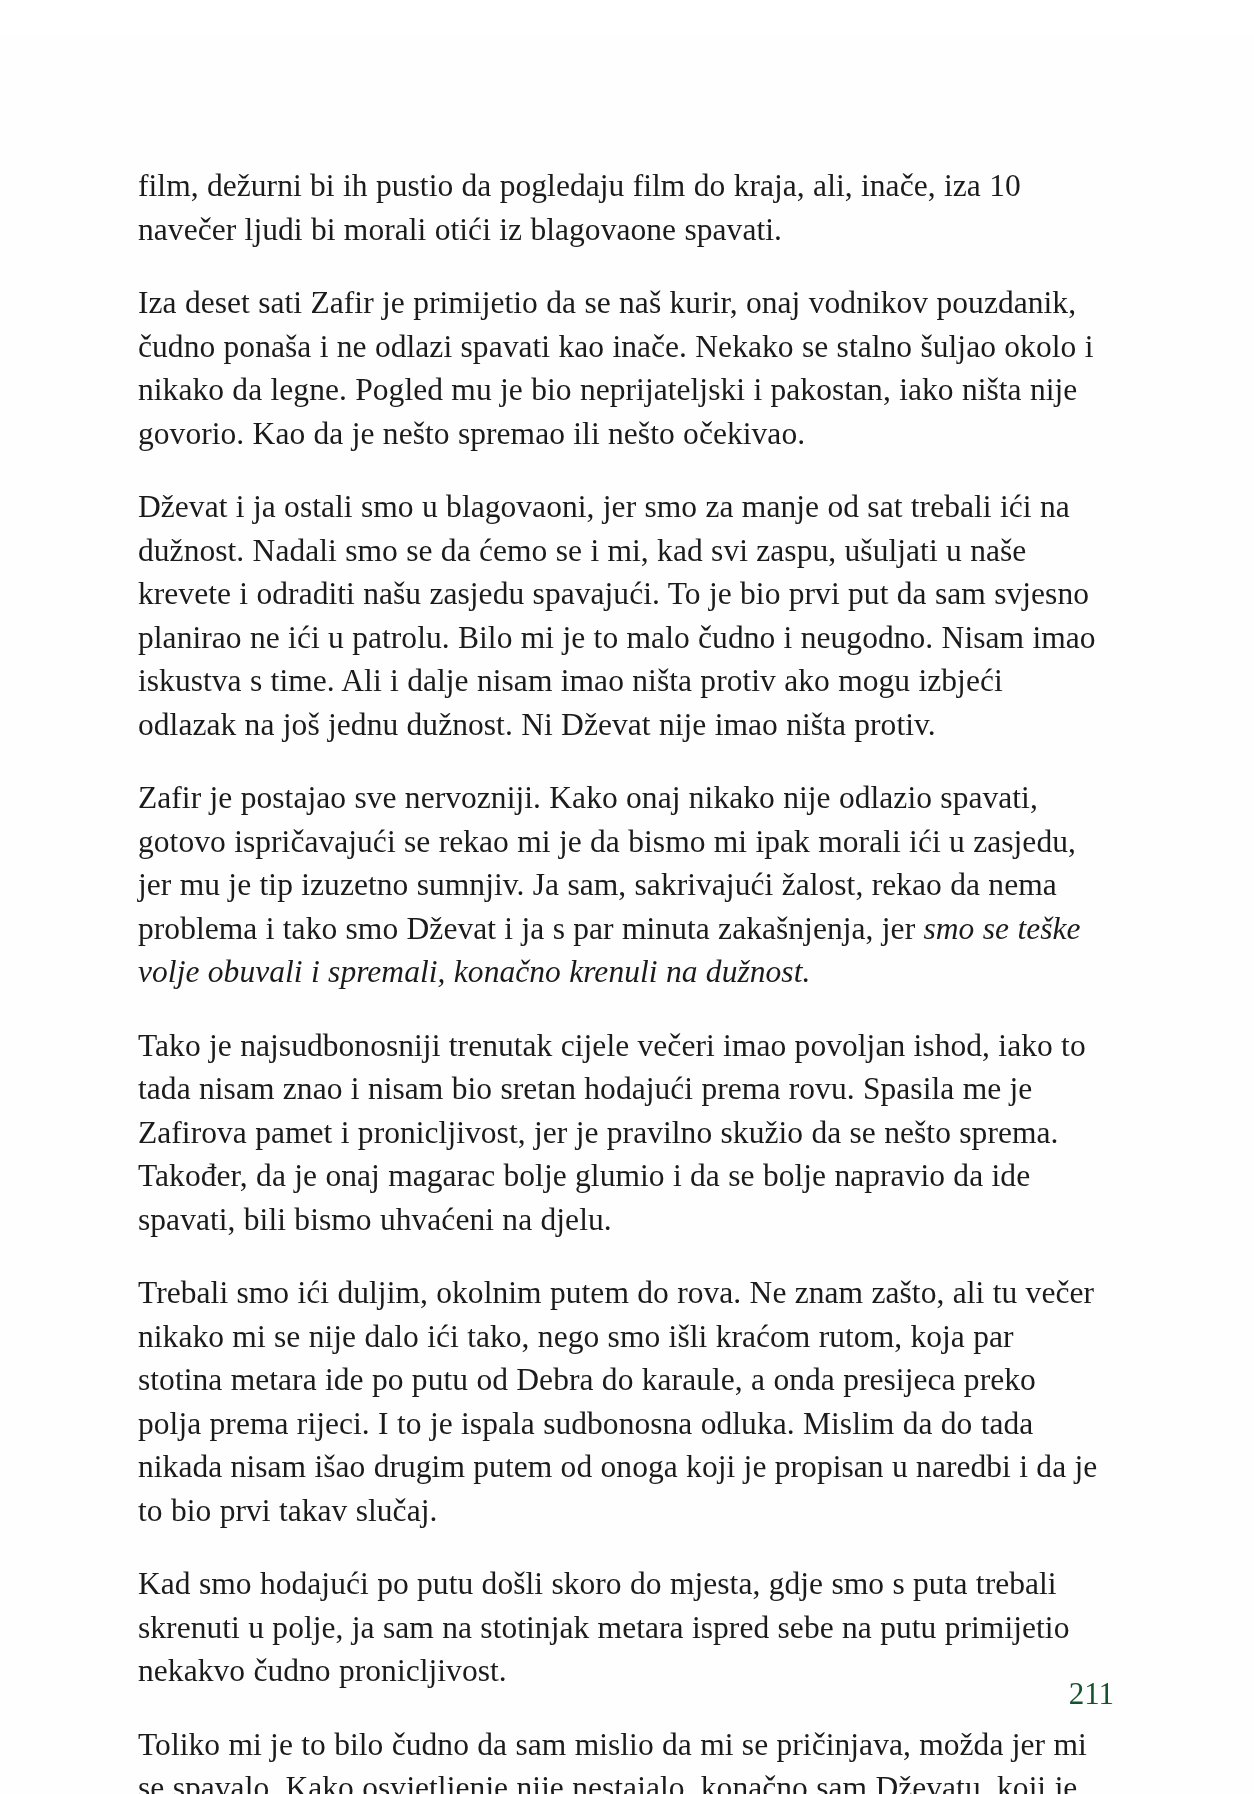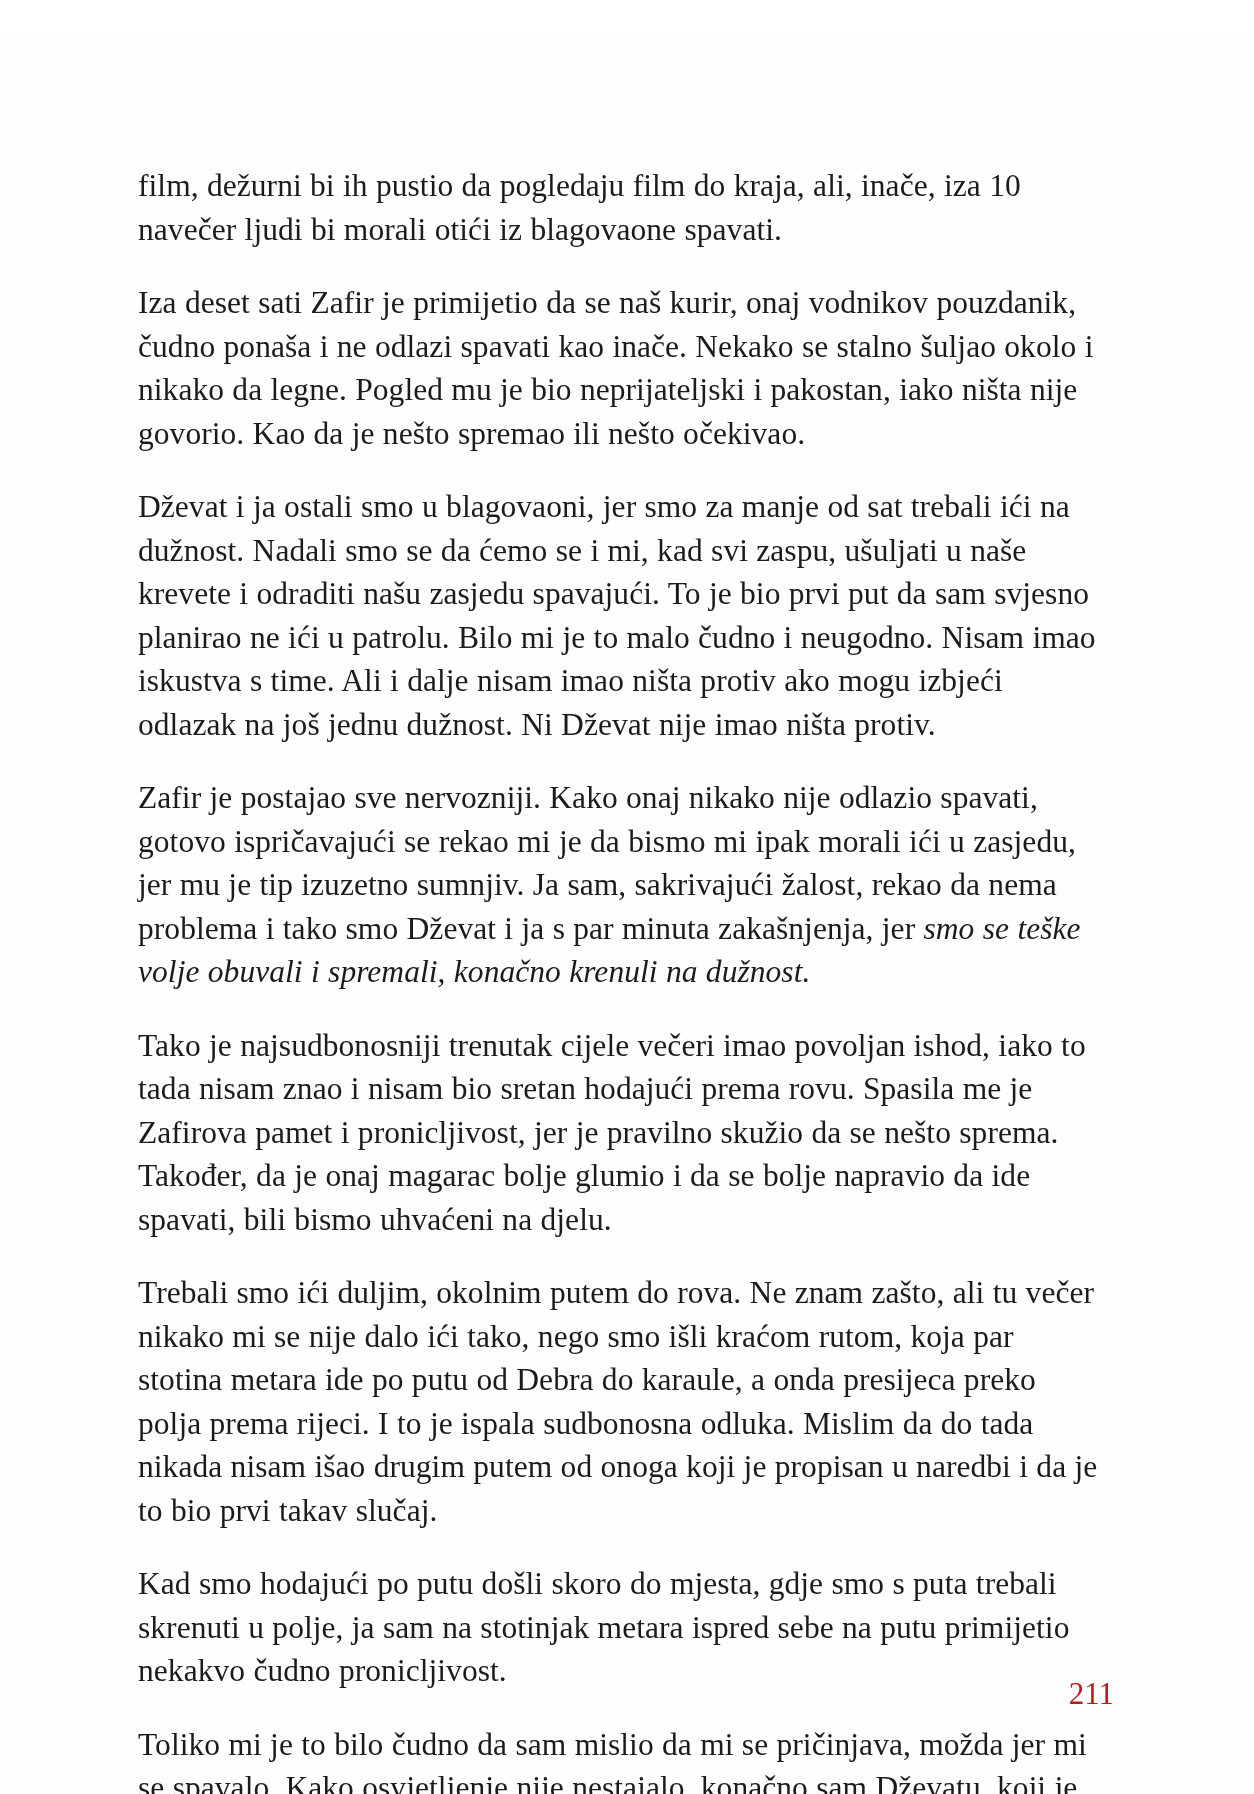--- a/index.html
+++ b/index.html
@@ -43,21 +43,21 @@
   }
   .para .it {
     font-style: italic;
   }
   .page-number {
     position: absolute;
     right: 140px;
     bottom: 118px;
     font-size: 31px;
     line-height: 36px;
-    color: #b91c1c;
+    color: #14532d;
     font-family: "Liberation Serif", "DejaVu Serif", serif;
     text-align: right;
   }
 </style>
 </head>
 <body>
 
 <div class="page">
 
   <div class="text-column">

